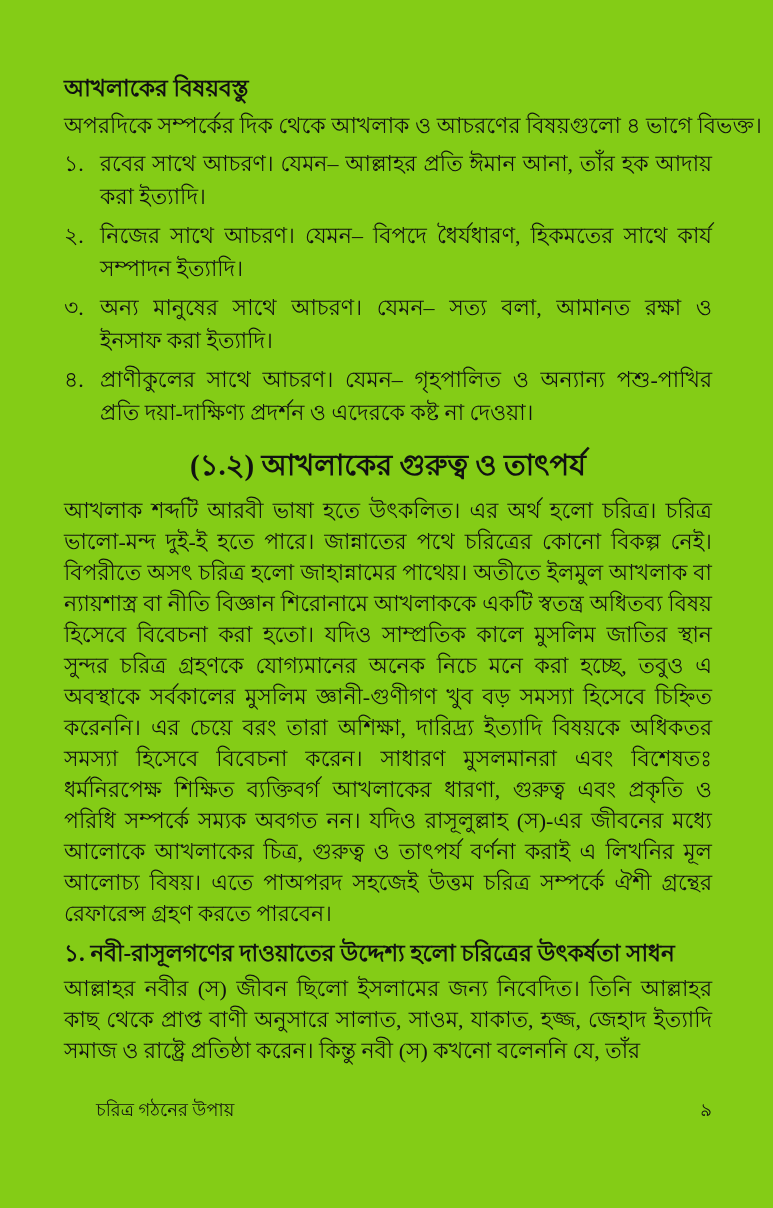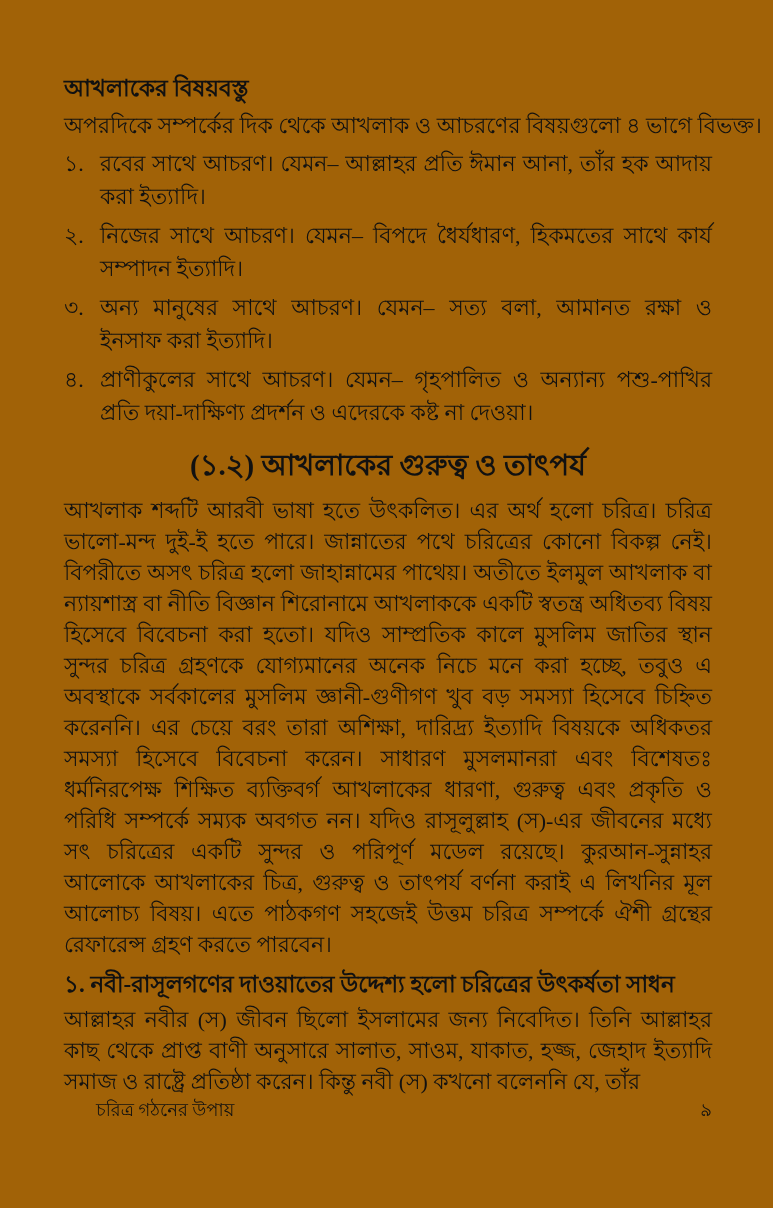--- a/index.html
+++ b/index.html
@@ -1,20 +1,20 @@
 <!DOCTYPE html>
 <html lang="bn"><head>
 <meta charset="utf-8">
 <style>
   html,body{margin:0;padding:0;background:#e8e8e8;}
   .page{
     position:relative;
     width:773px;height:1208px;
     margin:0 auto;
-    background:#a16207;
+    background:#84cc16;
     color:#111111;
     font-family:"Liberation Serif","DejaVu Serif",serif;
     overflow:hidden;
   }
   .content{
     position:absolute;
     left:64px; top:74px;
     width:648px;
   }
   .h-bold{
@@ -118,23 +118,22 @@
         <div class="jline">ভালো-মন্দ দুই-ই হতে পারে। জান্নাতের পথে চরিত্রের কোনো বিকল্প নেই।</div>
         <div class="jline">বিপরীতে অসৎ চরিত্র হলো জাহান্নামের পাথেয়। অতীতে ইলমুল আখলাক বা</div>
         <div class="jline">ন্যায়শাস্ত্র বা নীতি বিজ্ঞান শিরোনামে আখলাককে একটি স্বতন্ত্র অধিতব্য বিষয়</div>
         <div class="jline">হিসেবে বিবেচনা করা হতো। যদিও সাম্প্রতিক কালে মুসলিম জাতির স্থান</div>
         <div class="jline">সুন্দর চরিত্র গ্রহণকে যোগ্যমানের অনেক নিচে মনে করা হচ্ছে, তবুও এ</div>
         <div class="jline">অবস্থাকে সর্বকালের মুসলিম জ্ঞানী-গুণীগণ খুব বড় সমস্যা হিসেবে চিহ্নিত</div>
         <div class="jline">করেননি। এর চেয়ে বরং তারা অশিক্ষা, দারিদ্র্য ইত্যাদি বিষয়কে অধিকতর</div>
         <div class="jline">সমস্যা হিসেবে বিবেচনা করেন। সাধারণ মুসলমানরা এবং বিশেষতঃ</div>
         <div class="jline">ধর্মনিরপেক্ষ শিক্ষিত ব্যক্তিবর্গ আখলাকের ধারণা, গুরুত্ব এবং প্রকৃতি ও</div>
         <div class="jline">পরিধি সম্পর্কে সম্যক অবগত নন। যদিও রাসূলুল্লাহ (স)-এর জীবনের মধ্যে</div>
-        <div class="jline">সৎ চরিত্রের একটি সুন্দর ও পরিপূর্ণ মডেল রয়েছে। কুরআন-সুন্নাহর</div>
         <div class="jline">আলোকে আখলাকের চিত্র, গুরুত্ব ও তাৎপর্য বর্ণনা করাই এ লিখনির মূল</div>
-        <div class="jline">আলোচ্য বিষয়। এতে পাঠকগণ সহজেই উত্তম চরিত্র সম্পর্কে ঐশী গ্রন্থের</div>
+        <div class="jline">আলোচ্য বিষয়। এতে পাঅপরদ সহজেই উত্তম চরিত্র সম্পর্কে ঐশী গ্রন্থের</div>
         <div class="jline last">রেফারেন্স গ্রহণ করতে পারবেন।</div>
       </div>
 
     <div class="subheading">১. নবী-রাসূলগণের দাওয়াতের উদ্দেশ্য হলো চরিত্রের উৎকর্ষতা সাধন</div>
 
     <div class="para" id="point-1-paragraph">
         <div class="jline">আল্লাহর নবীর (স) জীবন ছিলো ইসলামের জন্য নিবেদিত। তিনি আল্লাহর</div>
         <div class="jline">কাছ থেকে প্রাপ্ত বাণী অনুসারে সালাত, সাওম, যাকাত, হজ্জ, জেহাদ ইত্যাদি</div>
         <div class="jline last">সমাজ ও রাষ্ট্রে প্রতিষ্ঠা করেন। কিন্তু নবী (স) কখনো বলেননি যে, তাঁর</div>
       </div>

